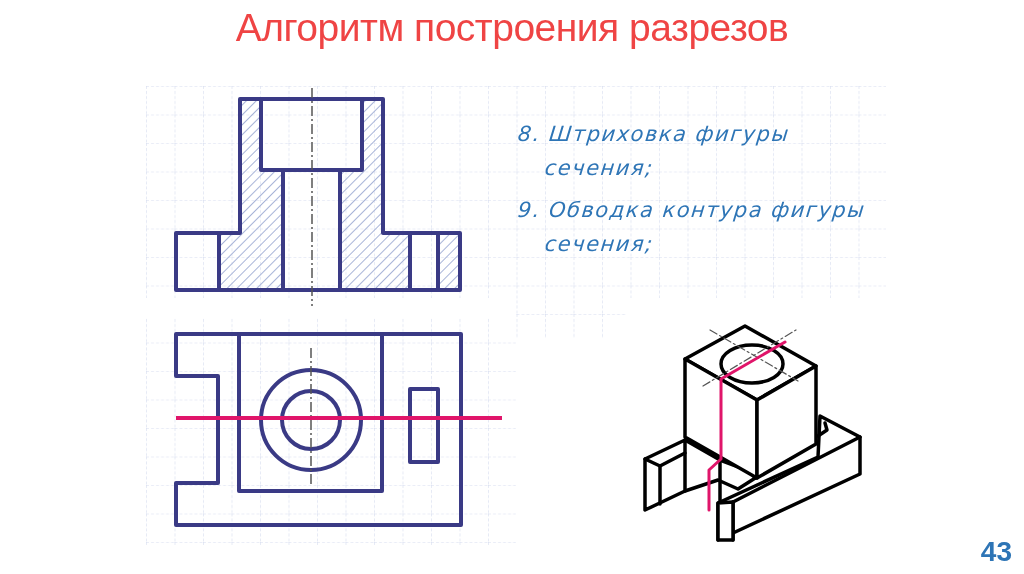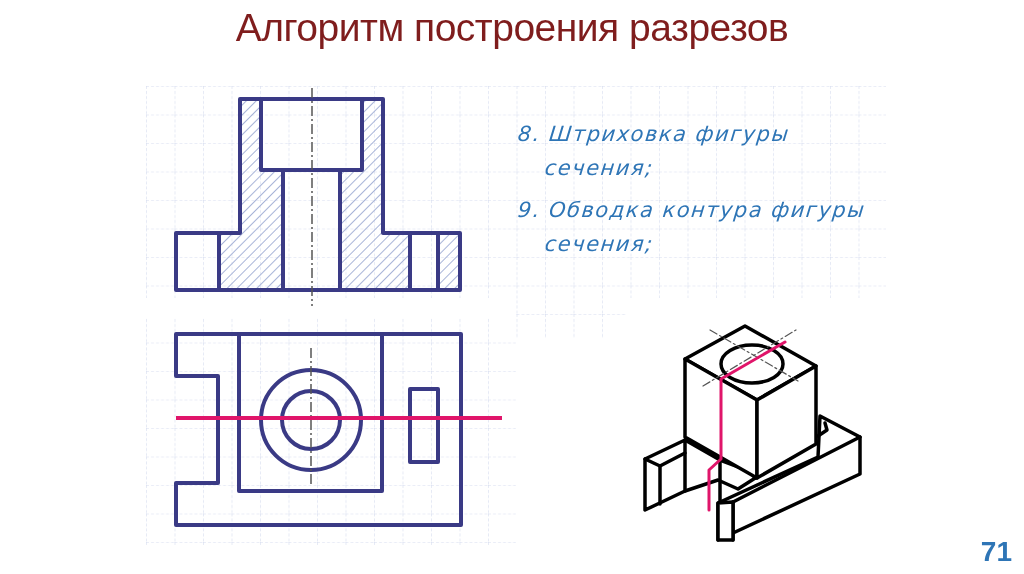--- a/index.html
+++ b/index.html
@@ -1,17 +1,17 @@
 <!DOCTYPE html>
 <html><head>
   <meta charset="utf-8">
   <style>
     html, body { margin: 0; padding: 0; }
     body { width: 1024px; height: 574px; background: #ffffff; position: relative; overflow: hidden; font-family: "DejaVu Sans", sans-serif; }
-    .title { position: absolute; left: 0; top: 6px; width: 1024px; text-align: center; color: #7f1d1d; font-family: "Liberation Sans", sans-serif; font-size: 39px; letter-spacing: -0.5px; }
+    .title { position: absolute; left: 0; top: 6px; width: 1024px; text-align: center; color: #ef4444; font-family: "Liberation Sans", sans-serif; font-size: 39px; letter-spacing: -0.5px; }
     .slide-num { position: absolute; right: 12px; bottom: 6px; color: #2e75b6; font-family: "Liberation Sans", sans-serif; font-weight: bold; font-size: 28px; }
     svg.drawing { position: absolute; left: 0; top: 0; }
     .step { position: absolute; color: #2e75b6; font-family: "DejaVu Sans", sans-serif; font-style: italic; font-size: 21px; letter-spacing: 1.5px; transform: skewX(-6deg); }
   </style>
 </head>
 <body>
 
 <div class="title">Алгоритм построения разрезов</div>
 
 <svg class="drawing" width="1024" height="574" viewBox="0 0 1024 574">
@@ -99,13 +99,13 @@
   <span>сечения;</span>
 </div>
 <div class="step" style="left:518px; top:198px;">
   <span>9.</span>
   <span>Обводка контура фигуры</span>
 </div>
 <div class="step" style="left:545px; top:232px;">
   <span>сечения;</span>
 </div>
 
-<div class="slide-num">71</div>
+<div class="slide-num">43</div>
 
 </body></html>

